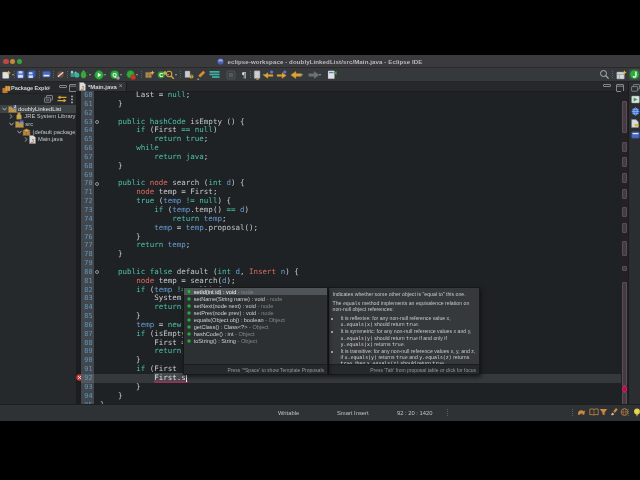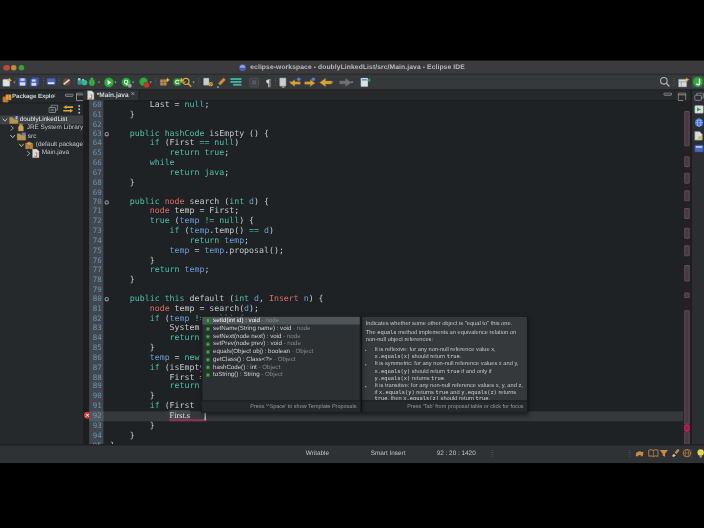--- a/index.html
+++ b/index.html
@@ -41,21 +41,21 @@
   #etab-minmax{position:absolute;right:4px;top:2px;display:flex;gap:5px;}
   #ebody{position:absolute;left:0;top:9px;width:100%;height:313px;overflow:hidden;}
   #anncol{position:absolute;left:0;top:0;width:5px;height:100%;background:#1b1d1f;}
   #gutterbg{position:absolute;left:5px;top:0;width:13px;height:100%;background:#41474d;z-index:0;}
   #gutter{position:absolute;left:5px;top:0;width:13px;height:100%;z-index:2;
     font-family:"DejaVu Sans Mono",monospace;font-size:6.8px;line-height:8.84px;color:#6296b8;text-align:right;padding-right:1.5px;box-sizing:border-box;}
   #foldcol{position:absolute;left:18px;top:0;width:6px;height:100%;}
   pre#code{margin:0;position:absolute;left:24px;top:0;font-family:"DejaVu Sans Mono",monospace;
     font-size:7.5px;line-height:8.84px;color:#c9cdd0;white-space:pre;}
   pre#code .k{color:#4cc0ab;} pre#code .t{color:#dc6a63;text-align:right;} pre#code .v{color:#689dd6;}
-  pre#code .m{color:#bfc6ca;} pre#code .hl{background:#45494e;color:#dde0e2;font-family:Liberation Serif, serif;}
+  pre#code .m{color:#bfc6ca;} pre#code .hl{background:#45494e;color:#dde0e2;}
   #curline{position:absolute;left:0;height:8.84px;background:#35393c;z-index:0;}
   #curline-gut{position:absolute;left:5px;width:13px;height:8.84px;background:#51595f;z-index:1;}
   #caret{position:absolute;width:1px;height:7.4px;background:#e8eaec;}
   #err-underline{position:absolute;height:1.6px;background:#8a3553;}
   .foldc{position:absolute;width:4px;height:4px;border:0.8px solid #8f959a;border-radius:50%;box-sizing:border-box;}
   #erricon{position:absolute;}
   #ruler{position:absolute;left:545px;top:0;width:7px;height:313px;background:#232123;}
   .rseg{position:absolute;left:0.5px;width:5px;background:#453944;border:0.5px solid #5c4b58;border-radius:1px;box-sizing:border-box;}
   .rseg.red{background:#a81448;border-color:#c2215c;}
   
@@ -563,21 +563,21 @@
     <span class="k">public</span> <span class="t">node</span> <span class="m">search</span> (<span class="k">int</span> <span class="v">d</span>) {
         <span class="t">node</span> temp = First;
         <span class="k">true</span> (<span class="v">temp</span> <span class="k">!=</span> <span class="k">null</span>) {
             <span class="k">if</span> (<span class="v">temp</span>.<span class="m">temp</span>() <span class="k">==</span> <span class="v">d</span>)
                 <span class="k">return</span> <span class="v">temp</span>;
             <span class="v">temp</span> = <span class="v">temp</span>.<span class="m">proposal</span>();
         }
         <span class="k">return</span> <span class="v">temp</span>;
     }
 
-    <span class="k">public</span> <span class="k">this</span> <span class="m">default</span> (<span class="k">int</span> <span class="v">d</span>, <span class="t">Insert</span> <span class="v">n</span>) {
+    <span class="k">public</span> <span class="k">false</span> <span class="m">default</span> (<span class="k">int</span> <span class="v">d</span>, <span class="t">Insert</span> <span class="v">n</span>) {
         <span class="t">node</span> temp = <span class="m">search</span>(<span class="v">d</span>);
         <span class="k">if</span> (<span class="v">temp</span> <span class="k">!=</span> <span class="k">null</span>) {
             System.out.println(temp);
             <span class="k">return</span>;
         }
         <span class="v">temp</span> = <span class="k">new</span> <span class="t">node</span>(<span class="v">d</span>, <span class="v">n</span>);
         <span class="k">if</span> (<span class="m">isEmpty</span>()) {
             First = temp;
             <span class="k">return</span>;
         }

